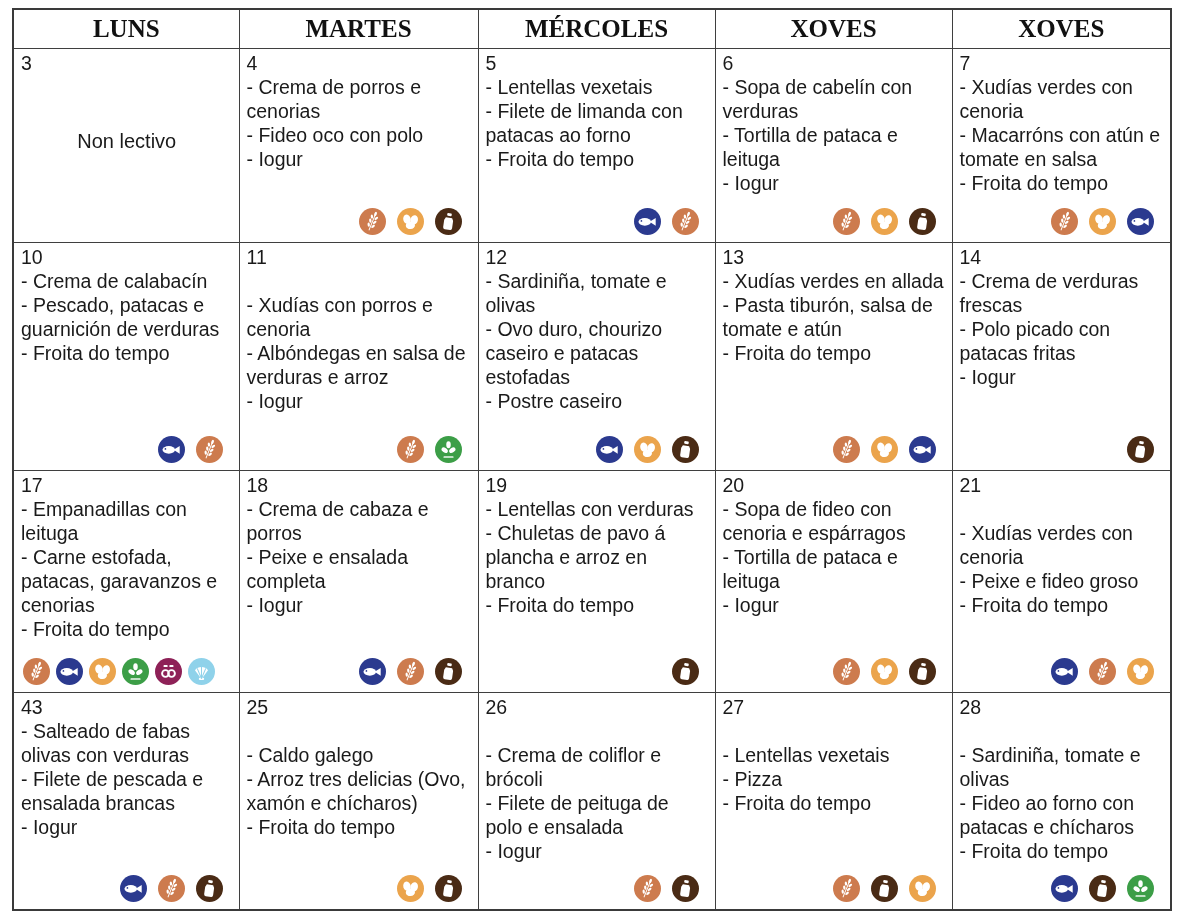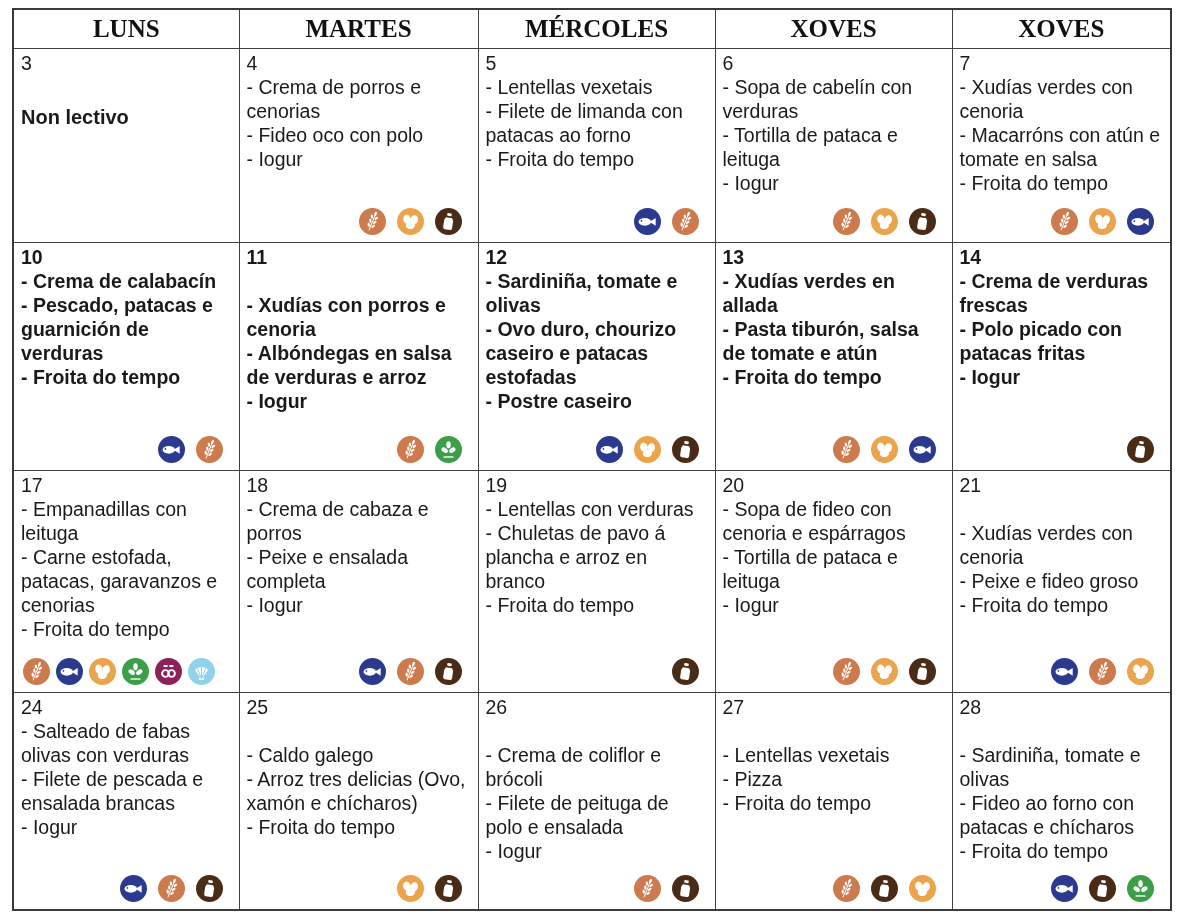--- a/index.html
+++ b/index.html
@@ -28,39 +28,40 @@
   tr.head-row th {
     height: 38px;
     font-family: "Liberation Serif", serif;
     font-size: 25px;
     font-weight: bold;
     text-align: center;
     vertical-align: middle;
     color: #111;
   }
   tr.row-0 td { height: 193px; }
-  tr.row-1 td { height: 227px; font-weight: bold; }
+  tr.row-1 td { height: 227px; }
   tr.row-2 td { height: 221px; }
   tr.row-3 td { height: 216px; }
   .cell-inner {
     display: flex;
     flex-direction: column;
     height: 100%;
     box-sizing: border-box;
     padding: 2px 6px 5px 7px;
     font-size: 19.5px;
     line-height: 24px;
     overflow: hidden;
   }
   .day-num { font-size: 19.5px; }
   .menu-item { }
   .blank-line { height: 24px; }
   .note {
-    font-weight: bold;
-    margin-top: 30px;
+    font-weight: normal;
+    text-align: center;
+    margin-top: 54px;
     font-size: 20px;
   }
   .icon-row {
     margin-top: auto;
     display: flex;
     justify-content: flex-end;
     align-items: center;
     gap: 11px;
     padding: 3px 10px 2px 0;
   }
@@ -647,21 +648,21 @@
                     <ellipse cx="11.9" cy="15.4" rx="3.3" ry="4.1" fill="#fff" transform="rotate(86 11.9 15.4)"></ellipse>
                   </svg>
                 </span>
               </div>
             </div>
           </td>
         </tr>
         <tr class="week-row row-3">
           <td>
             <div class="cell-inner">
-              <div class="day-num">24</div>
+              <div class="day-num">43</div>
               <div class="menu-item">- Salteado de fabas olivas con verduras</div>
               <div class="menu-item">-  Filete de pescada e ensalada brancas</div>
               <div class="menu-item">-  Iogur</div>
               <div class="icon-row">
                 <span class="al-icon">
                   <svg viewBox="0 0 24 24">
                     <circle cx="12" cy="12" r="12" fill="#2B3A8F"></circle>
                     <ellipse cx="9.6" cy="12.3" rx="5.6" ry="3.4" fill="#fff"></ellipse>
                     <polygon points="13.8,12.3 19.3,8.9 19.3,15.7" fill="#fff"></polygon>
                     <circle cx="6.6" cy="11.5" r="0.75" fill="#2B3A8F"></circle>

